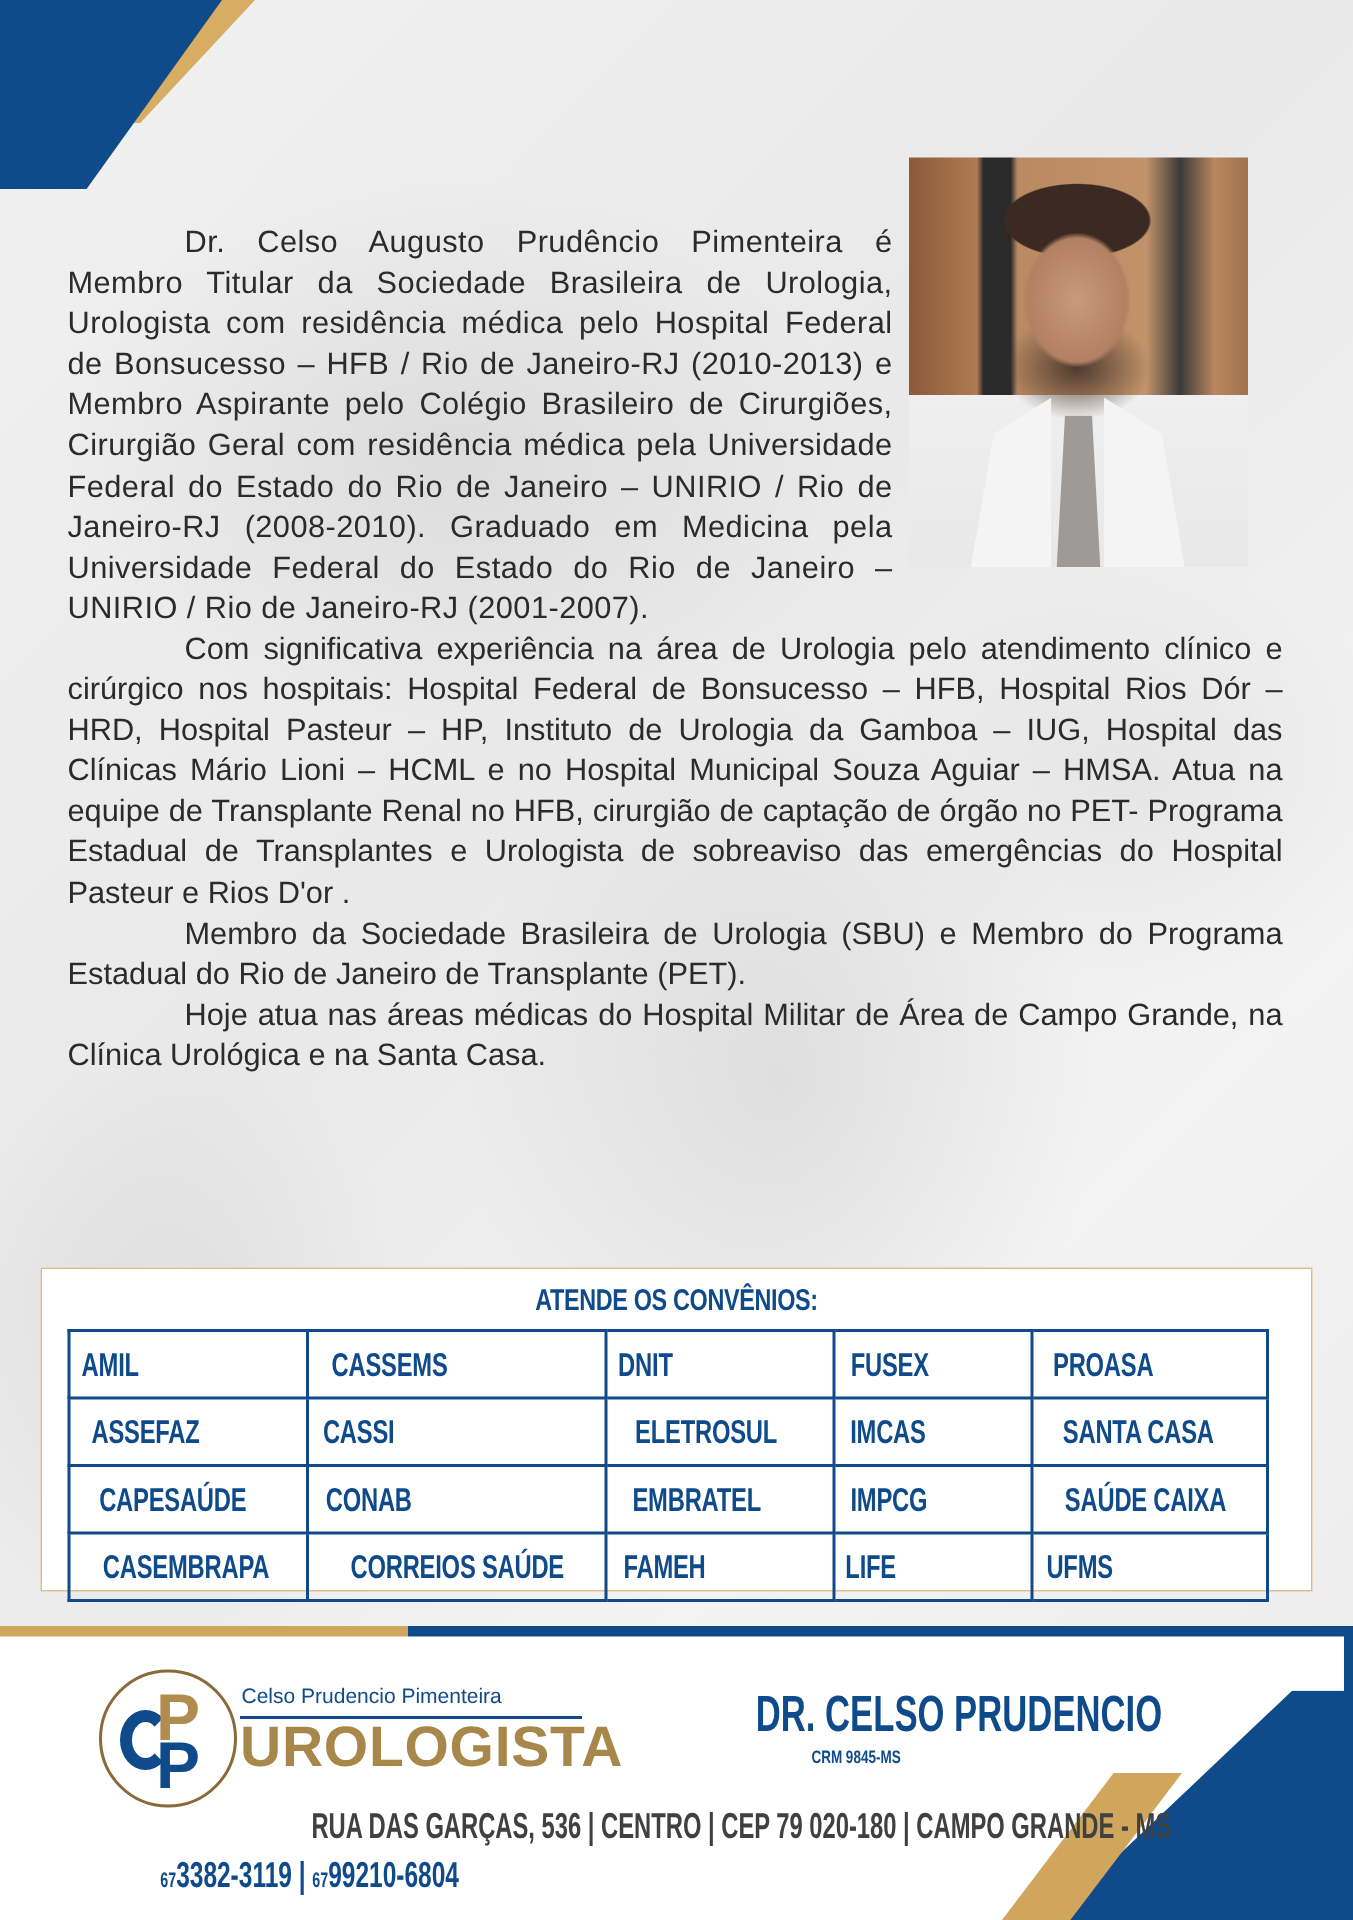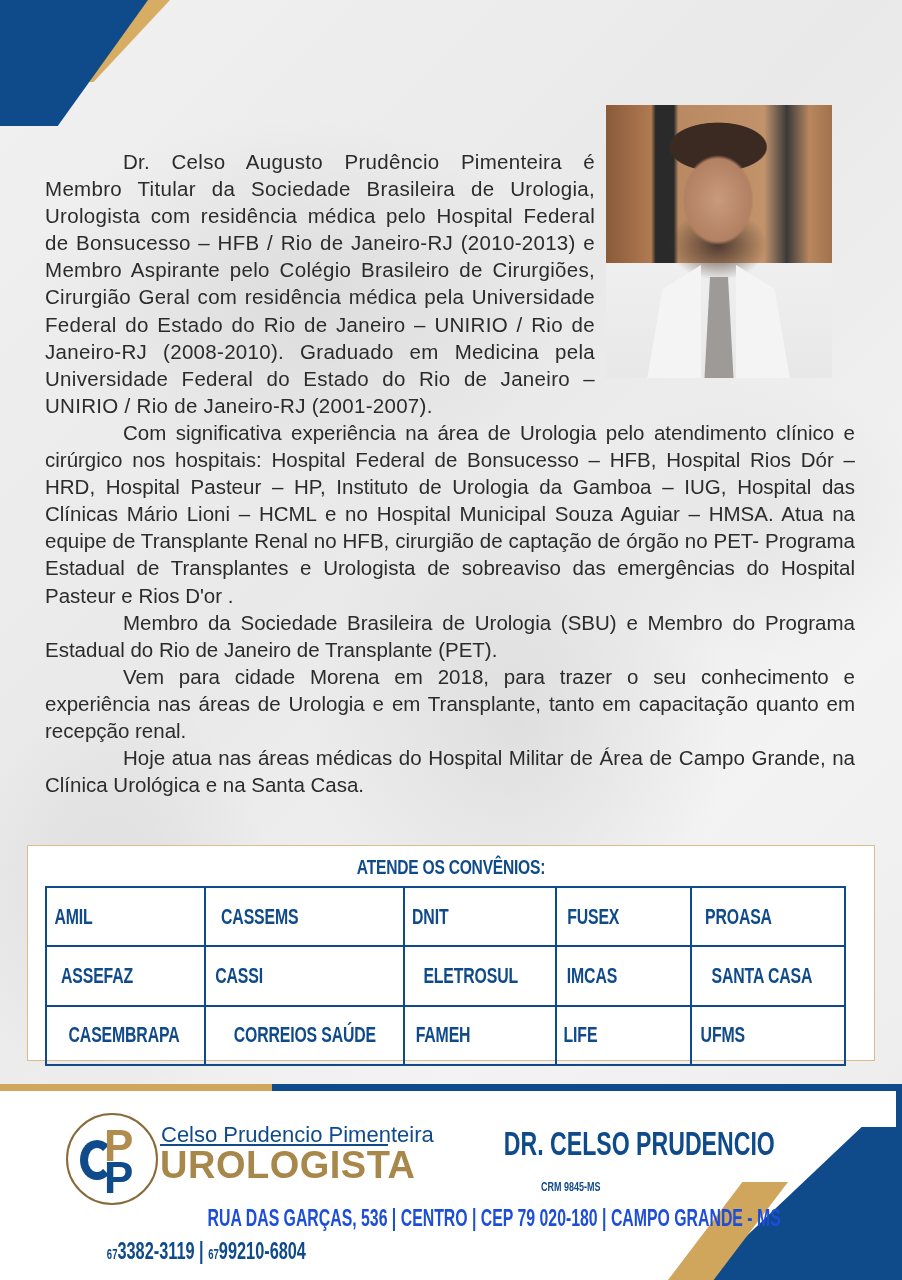--- a/index.html
+++ b/index.html
@@ -104,43 +104,43 @@
   }
   .logo-p1 {
     position: absolute; left: 104px; top: 40px; font-size: 44px; font-weight: bold; color: #b08d4e;
     font-family: "Liberation Sans", sans-serif; line-height: 1;
   }
   .logo-p2 {
     position: absolute; left: 104px; top: 72px; font-size: 44px; font-weight: bold; color: #0f4a8a;
     font-family: "Liberation Sans", sans-serif; line-height: 1;
   }
   .logo-name {
-    position: absolute; left: 161px; top: 38px; font-size: 22px; color: #0f4a8a;
+    position: absolute; left: 161px; top: 38px; font-size: 14px; color: #0f4a8a;
     font-family: "Liberation Sans", sans-serif; white-space: nowrap;
   }
   .logo-underline { position: absolute; left: 160px; top: 60px; width: 228px; height: 2px; background: #0f4a8a; }
   .logo-title {
     position: absolute; left: 160px; top: 60px; font-size: 38px; font-weight: bold; color: #a8874a;
     font-family: "Liberation Sans", sans-serif; letter-spacing: 0.5px; white-space: nowrap;
   }
 
   .doc-name {
     position: absolute; left: 440px; top: 40px; width: 262px; text-align: left;
     color: #0f4a8a; font-weight: bold; font-size: 34px; white-space: nowrap;
   }
   .doc-name span { display: inline-block; transform: scaleX(0.68); }
   .doc-crm {
     position: absolute; left: 440px; top: 80px; width: 262px; text-align: center;
-    color: #0f4a8a; font-weight: bold; font-size: 12px; margin-top: 16px;
+    color: #0f4a8a; font-weight: bold; font-size: 12px;
   }
   .doc-crm span { display: inline-block; transform: scaleX(0.75); }
 
   .address {
     position: absolute; left: 60px; top: 120px; width: 650px; text-align: center;
-    color: #1d4ed8; font-weight: bold; font-size: 24px; white-space: nowrap;
+    color: #404040; font-weight: bold; font-size: 24px; white-space: nowrap;
   }
   .address span { display: inline-block; transform: scaleX(0.66); }
   .phones {
     position: absolute; left: 60px; top: 153px; width: 640px; text-align: left;
     color: #0f4a8a; font-weight: bold; font-size: 24px; white-space: nowrap;
   }
   .phones .inner { display: inline-block; transform: scaleX(0.68); }
   .phones small { font-size: 14px; }
 </style>
 </head>
@@ -152,41 +152,47 @@
 <div class="photo">
   <div class="collar-l"></div>
   <div class="collar-r"></div>
   <div class="tie"></div>
 </div>
 
 <div class="bio">
   <p class="p1">Dr. Celso Augusto  Prudêncio Pimenteira é Membro Titular da Sociedade Brasileira de Urologia, Urologista com residência médica pelo Hospital Federal de Bonsucesso – HFB / Rio de Janeiro-RJ (2010-2013) e Membro Aspirante pelo Colégio Brasileiro de Cirurgiões, Cirurgião Geral com residência médica pela Universidade Federal do Estado do Rio de Janeiro – UNIRIO / Rio de Janeiro-RJ (2008-2010). Graduado em Medicina pela Universidade Federal do Estado do Rio de Janeiro – UNIRIO / Rio de Janeiro-RJ (2001-2007).</p>
   <p>Com significativa experiência na área de Urologia pelo atendimento clínico e cirúrgico nos hospitais: Hospital Federal de Bonsucesso – HFB, Hospital Rios Dór – HRD, Hospital Pasteur – HP, Instituto de Urologia da Gamboa – IUG, Hospital das Clínicas Mário Lioni – HCML e no Hospital Municipal Souza Aguiar – HMSA. Atua na equipe de Transplante Renal no HFB, cirurgião de captação de órgão no PET- Programa Estadual de Transplantes e Urologista de sobreaviso das emergências do Hospital Pasteur e Rios D'or .</p>
   <p>Membro da Sociedade Brasileira de Urologia (SBU) e Membro do Programa Estadual do Rio de Janeiro de Transplante (PET).</p>
-  <p>Vem para cidade Morena  em 2018, para trazer o seu conhecimento e experiência nas áreas de Urologia e em  Transplante, tanto em capacitação quanto em recepção renal.</p>
   <p>Hoje atua nas áreas médicas do Hospital Militar de Área de Campo Grande, na Clínica Urológica e na Santa Casa.</p>
 </div>
 
 <div class="insurance-box">
   <div class="ins-title">ATENDE OS CONVÊNIOS:</div>
   <table class="ins">
     <tbody>
       <tr>
         <td><span>AMIL</span></td>
         <td><span>CASSEMS</span></td>
         <td><span>DNIT</span></td>
         <td><span>FUSEX</span></td>
         <td><span>PROASA</span></td>
       </tr>
       <tr>
         <td><span>ASSEFAZ</span></td>
         <td><span>CASSI</span></td>
         <td><span>ELETROSUL</span></td>
         <td><span>IMCAS</span></td>
         <td><span>SANTA CASA</span></td>
+      </tr>
+      <tr>
+        <td><span>CAPESAÚDE</span></td>
+        <td><span>CONAB</span></td>
+        <td><span>EMBRATEL</span></td>
+        <td><span>IMPCG</span></td>
+        <td><span>SAÚDE CAIXA</span></td>
       </tr>
       <tr>
         <td><span>CASEMBRAPA</span></td>
         <td><span>CORREIOS SAÚDE</span></td>
         <td><span>FAMEH</span></td>
         <td><span>LIFE</span></td>
         <td><span>UFMS</span></td>
       </tr>
     </tbody>
   </table>

